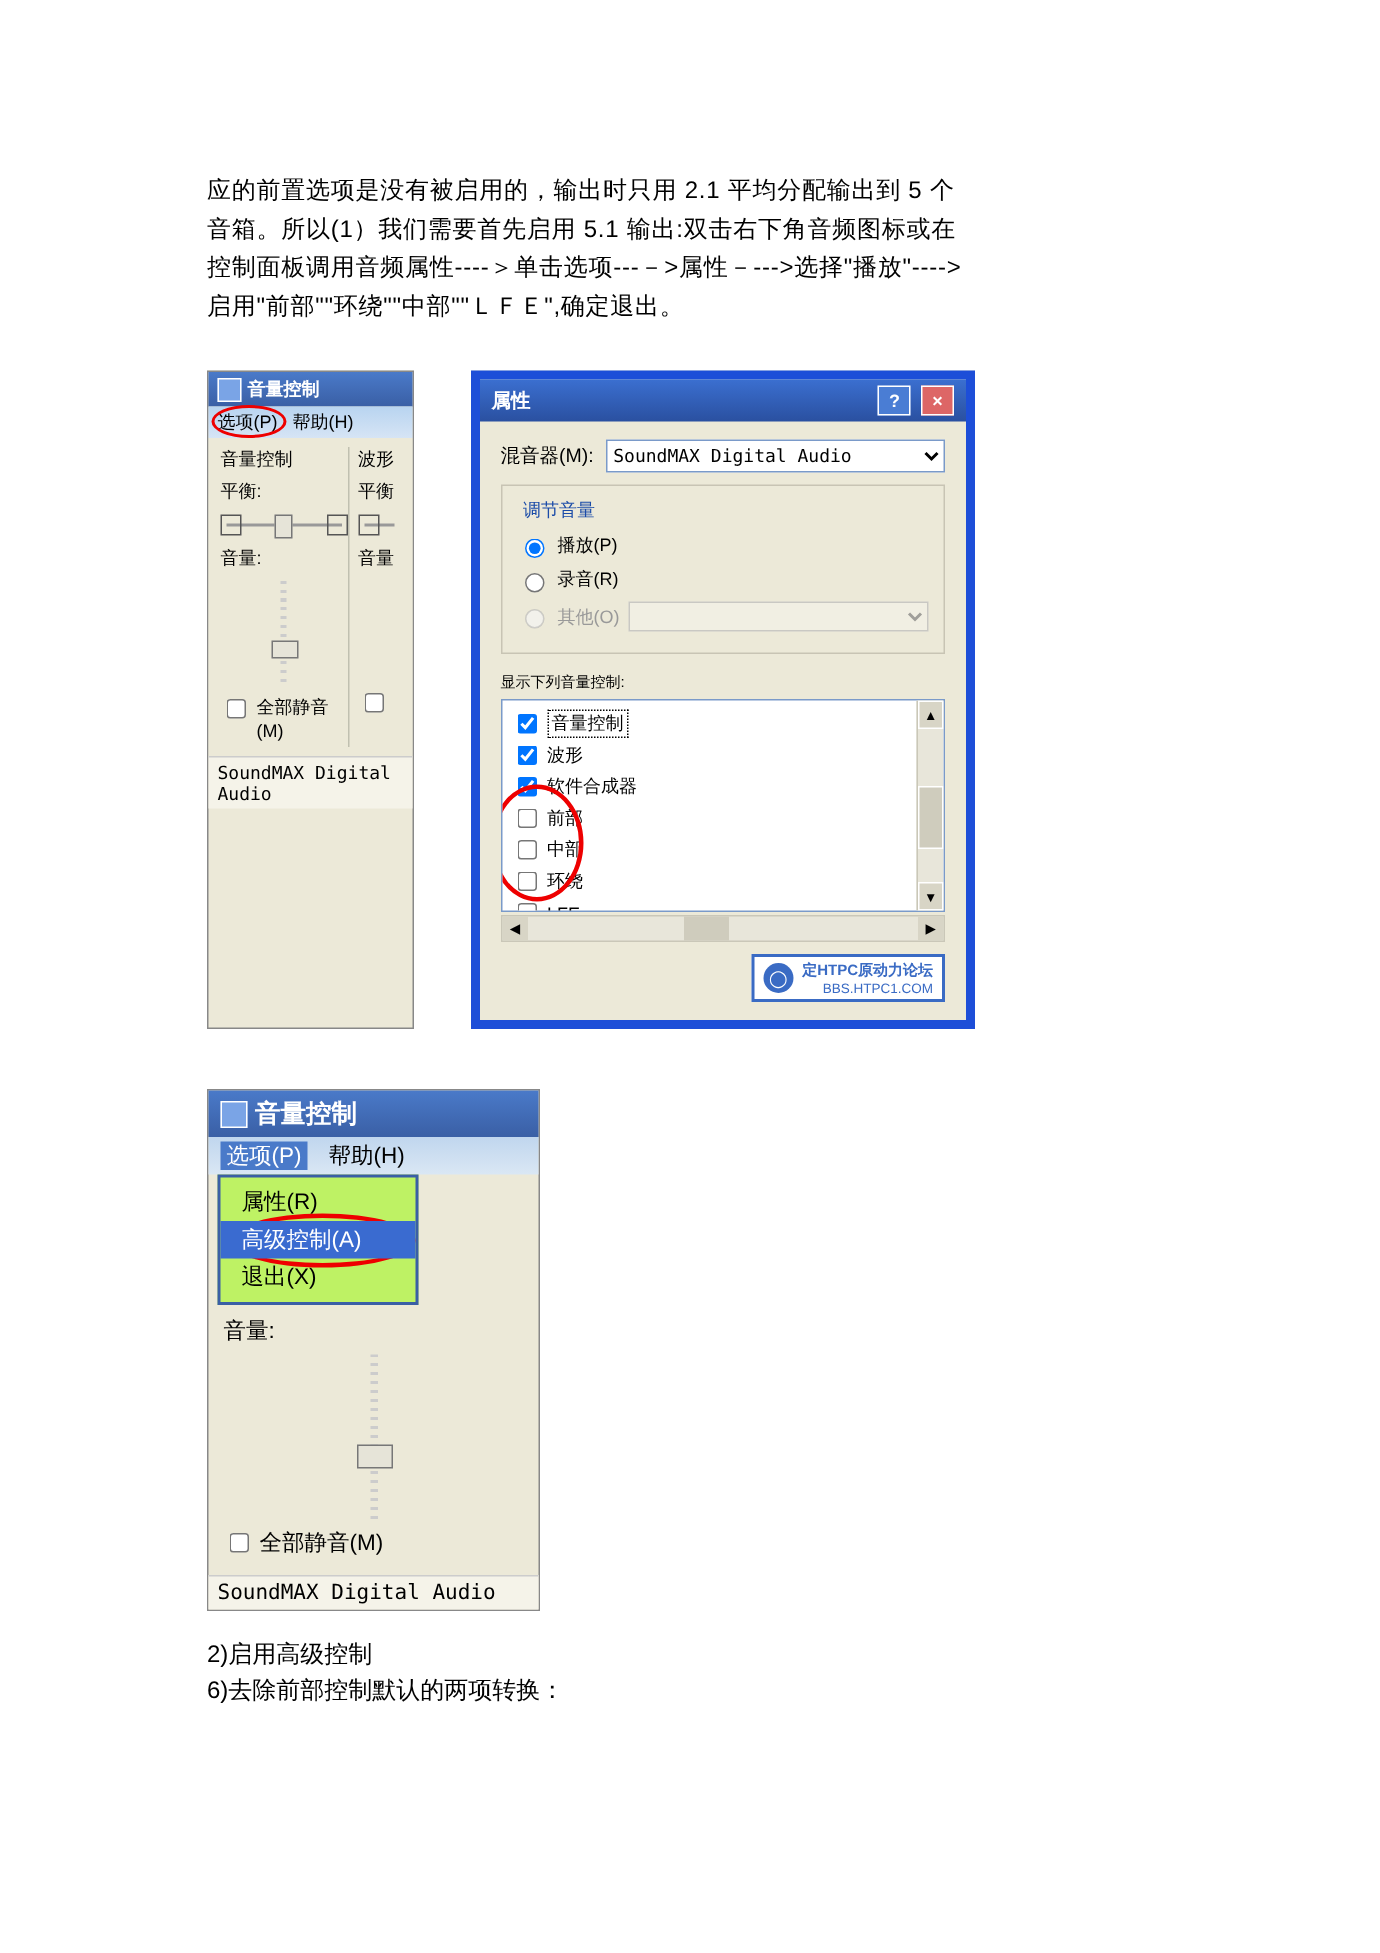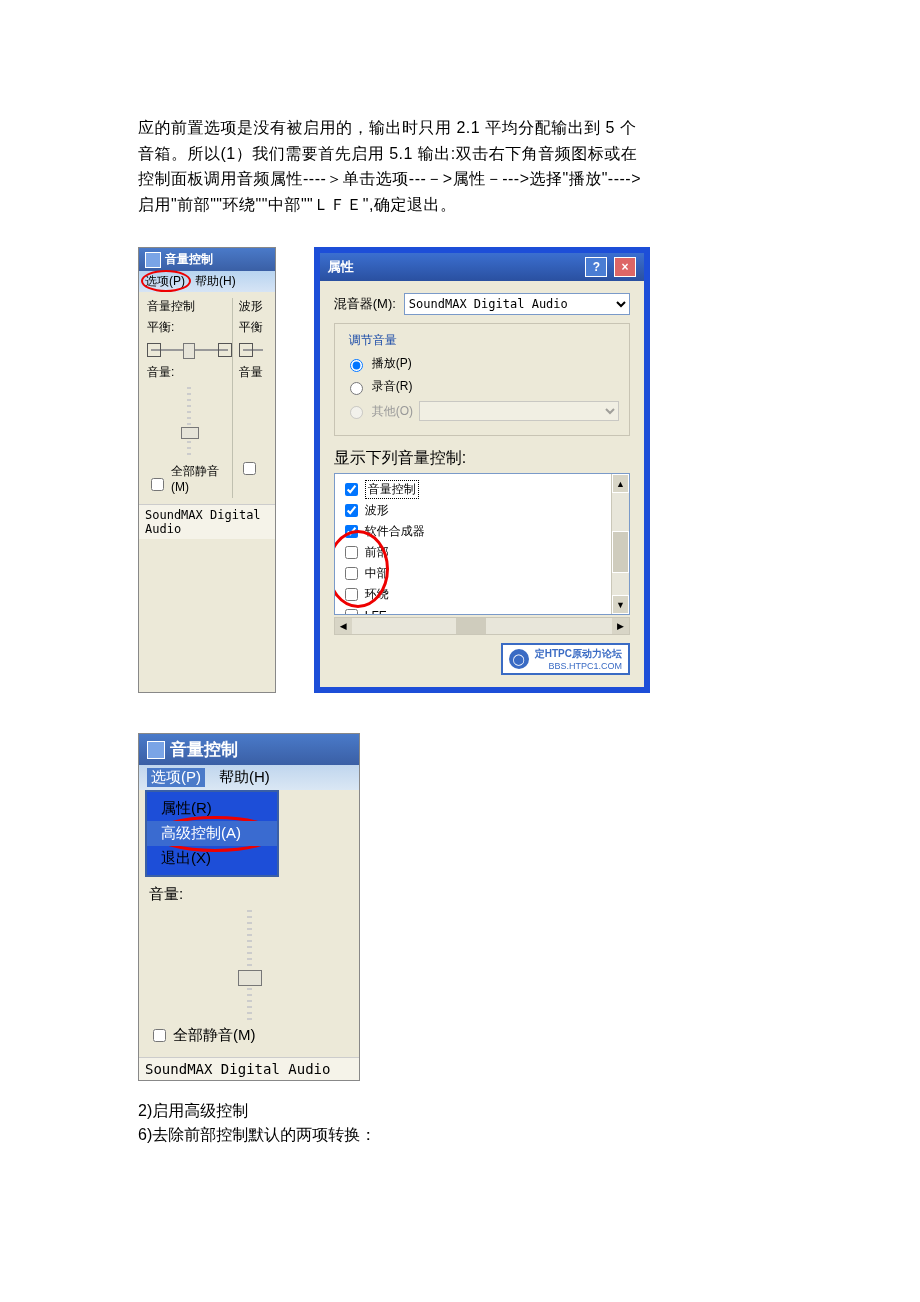--- a/index.html
+++ b/index.html
@@ -16,21 +16,21 @@
 .pane{background:#ece9d8;padding:6px 8px;display:flex}
 .col{flex:1}
 .lbl{margin-bottom:4px;display:block}
 .slider-h{height:20px;position:relative;margin:4px 0}
 .slider-h::before{content:"";position:absolute;left:4px;right:4px;top:9px;height:2px;background:#999}
 .knob{position:absolute;left:50%;top:3px;width:10px;height:14px;background:#e6e4d8;border:1px solid #777;transform:translateX(-50%)}
 .spk{width:12px;height:12px;border:1px solid #555;display:inline-block;vertical-align:middle}
 .slider-v{height:70px;display:flex;justify-content:center;gap:6px;margin:6px 0}
 .slider-v .track{width:4px;background:repeating-linear-gradient(#ccc 0 2px,#ece9d8 2px 6px);position:relative}
 .slider-v .vknob{position:absolute;left:-6px;top:40px;width:16px;height:10px;background:#e6e4d8;border:1px solid #777}
-.chk{display:flex;align-items:flex-end;gap:4px;margin:4px 0;font-size:12px}
+.chk{display:flex;align-items:flex-start;gap:4px;margin:4px 0;font-size:12px}
 .chk input{width:13px;height:13px}
 .footer{background:#f5f3e9;border-top:1px solid #ccc;padding:3px 6px;font-family:monospace;font-size:12px}
 .col2{border-left:1px solid #c0c0b0;padding-left:6px;width:28px}
 
 .prop{width:430px;border:6px solid #1d4ed8;background:#ece9d8;font-size:13px}
 .prop .titlebar{background:linear-gradient(#3b6fd0,#2a50a0);color:#fff;padding:4px 8px;display:flex;justify-content:space-between;align-items:center;font-weight:bold}
 .prop .titlebar .btns span{display:inline-flex;width:20px;height:18px;background:#d66;border:1px solid #fff;margin-left:3px;align-items:center;justify-content:center;color:#fff;font-weight:bold;font-size:12px}
 .prop .titlebar .btns span.help{background:#4a7dd4}
 .prop .body{padding:12px 14px}
 .mixer{display:flex;align-items:center;gap:8px;margin-bottom:8px}
@@ -58,21 +58,21 @@
 .watermark .wbox{display:inline-flex;align-items:center;border:2px solid #3a6bc4;background:#fff;padding:2px 6px;font-size:10px;gap:6px}
 .watermark .logo{width:20px;height:20px;border-radius:50%;background:#3a6bc4;color:#fff;display:flex;align-items:center;justify-content:center;font-size:11px}
 .watermark .t1{color:#3a6bc4;font-weight:bold}
 .watermark .t2{color:#3a6bc4;font-size:9px;display:block}
 
 .vc2{width:220px;border:1px solid #888;background:#ece9d8;font-size:15px;margin-bottom:18px}
 .vc2 .titlebar{background:linear-gradient(#4a7ac9,#3a5fa5);color:#fff;padding:4px 8px;font-weight:bold;display:flex;align-items:center;gap:5px;font-size:17px}
 .vc2 .menubar{background:linear-gradient(#c0d6ee,#dae7f4);display:flex;padding:3px 8px;font-size:15px}
 .vc2 .menubar .mi{margin-right:14px;position:relative}
 .vc2 .menubar .mi.hl{background:#4a7ac9;color:#fff;padding:0 4px}
-.vc2 .dropdown{position:relative;background:#1d4ed8;border:2px solid #3a5fa5;width:130px;margin:0 0 0 6px;padding:4px 0}
+.vc2 .dropdown{position:relative;background:#bef264;border:2px solid #3a5fa5;width:130px;margin:0 0 0 6px;padding:4px 0}
 .vc2 .dropdown .di{padding:3px 14px;font-size:15px}
 .vc2 .dropdown .di.hl{background:#3a6bd0;color:#fff;position:relative}
 .vc2 .dropdown .circ{position:absolute;left:6px;top:24px;width:118px;height:30px;border:3px solid #e00;border-radius:50%;pointer-events:none}
 .vc2 .pane2{padding:8px 10px}
 .vc2 .slider-v{height:110px}
 .vc2 .chk{font-size:15px}
 .vc2 .footer{font-size:14px}
 .endtext{font-size:16px;line-height:1.5}
 </style>
 </head>
@@ -152,21 +152,21 @@
           <label class="radio">
             <input type="radio" style="">
             <span>录音(R)</span>
           </label>
           <label class="radio dis">
             <input type="radio" disabled="" style="">
             <span>其他(O)</span>
             <select disabled=""><option></option></select>
           </label>
         </div>
-        <div style="font-size:16px;margin-bottom:4px">显示下列音量控制:</div>
+        <div style="font-size:10px;margin-bottom:4px">显示下列音量控制:</div>
         <div class="listbox">
           <div class="items">
             <div class="circlebig"></div>
             <label class="chkitem">
                 <input type="checkbox" checked="" style="">
                 <span class="sel">音量控制</span>
               </label>
             <label class="chkitem">
                 <input type="checkbox" checked="" style="">
                 <span>波形</span>

